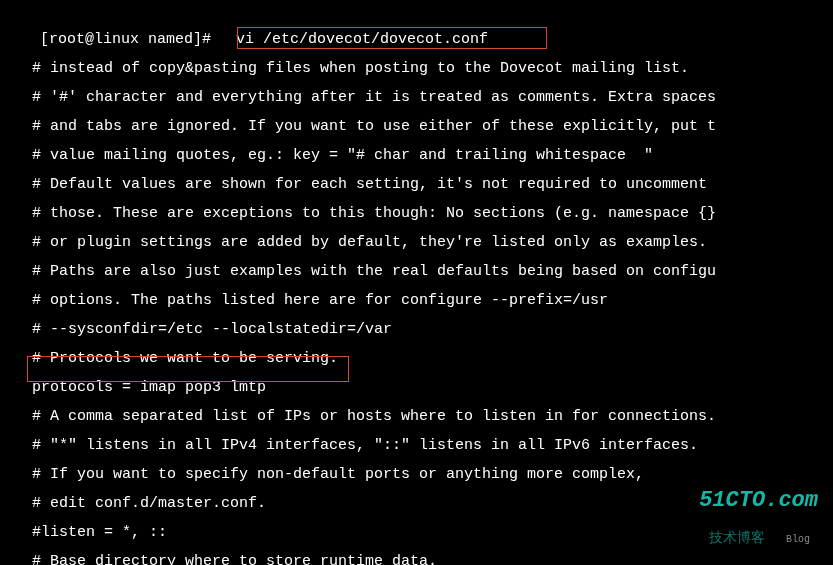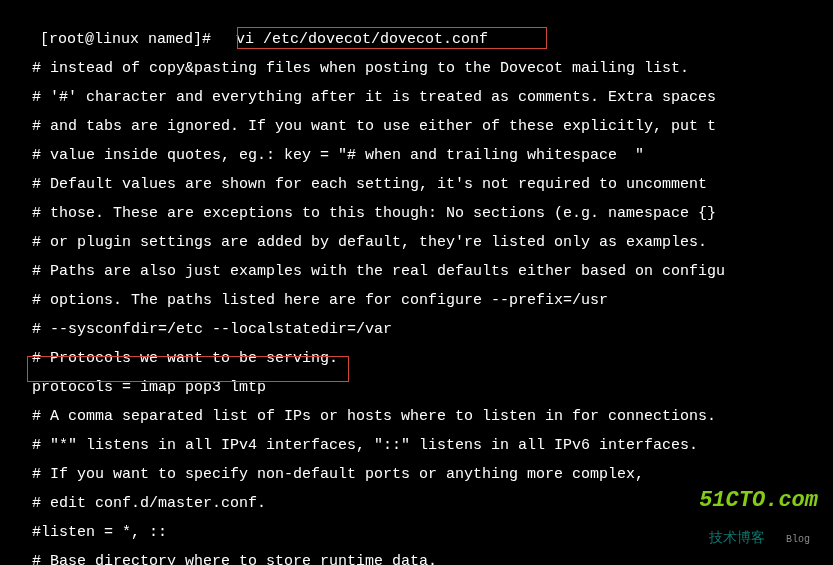--- a/index.html
+++ b/index.html
@@ -45,21 +45,21 @@
       position: absolute;
       bottom: 10px;
       right: 15px;
       text-align: right;
       color: #999;
     }
     .watermark-domain {
       font-size: 22px;
       font-weight: bold;
       font-style: italic;
-      color: #84cc16;
+      color: #14b8a6;
       text-shadow: 1px 1px 2px rgba(0,0,0,0.8);
     }
     .watermark-sub {
       font-size: 14px;
       color: #0f766e;
     }
     .watermark-blog {
       font-size: 10px;
       color: #888;
       display: inline-block;
@@ -68,26 +68,26 @@
     }
   </style>
 </head>
 <body>
 
 <span class="line"><span>[root@linux named]# </span><span>vi /etc/dovecot/dovecot.conf</span></span>
 <span class="line"># instead of copy&amp;pasting files when posting to the Dovecot mailing list.</span>
 <span class="line"></span>
 <span class="line"># '#' character and everything after it is treated as comments. Extra spaces</span>
 <span class="line"># and tabs are ignored. If you want to use either of these explicitly, put t</span>
-<span class="line"># value inside quotes, eg.: key = "# when and trailing whitespace  "</span>
+<span class="line"># value mailing quotes, eg.: key = "# char and trailing whitespace  "</span>
 <span class="line"></span>
 <span class="line"># Default values are shown for each setting, it's not required to uncomment</span>
 <span class="line"># those. These are exceptions to this though: No sections (e.g. namespace {}</span>
 <span class="line"># or plugin settings are added by default, they're listed only as examples.</span>
-<span class="line"># Paths are also just examples with the real defaults either based on configu</span>
+<span class="line"># Paths are also just examples with the real defaults being based on configu</span>
 <span class="line"># options. The paths listed here are for configure --prefix=/usr</span>
 <span class="line"># --sysconfdir=/etc --localstatedir=/var</span>
 <span class="line"></span>
 <span class="line"># Protocols we want to be serving.</span>
 <span class="line">protocols = imap pop3 lmtp</span>
 <span class="line"></span>
 <span class="line"># A comma separated list of IPs or hosts where to listen in for connections.</span>
 <span class="line"># "*" listens in all IPv4 interfaces, "::" listens in all IPv6 interfaces.</span>
 <span class="line"># If you want to specify non-default ports or anything more complex,</span>
 <span class="line"># edit conf.d/master.conf.</span>

